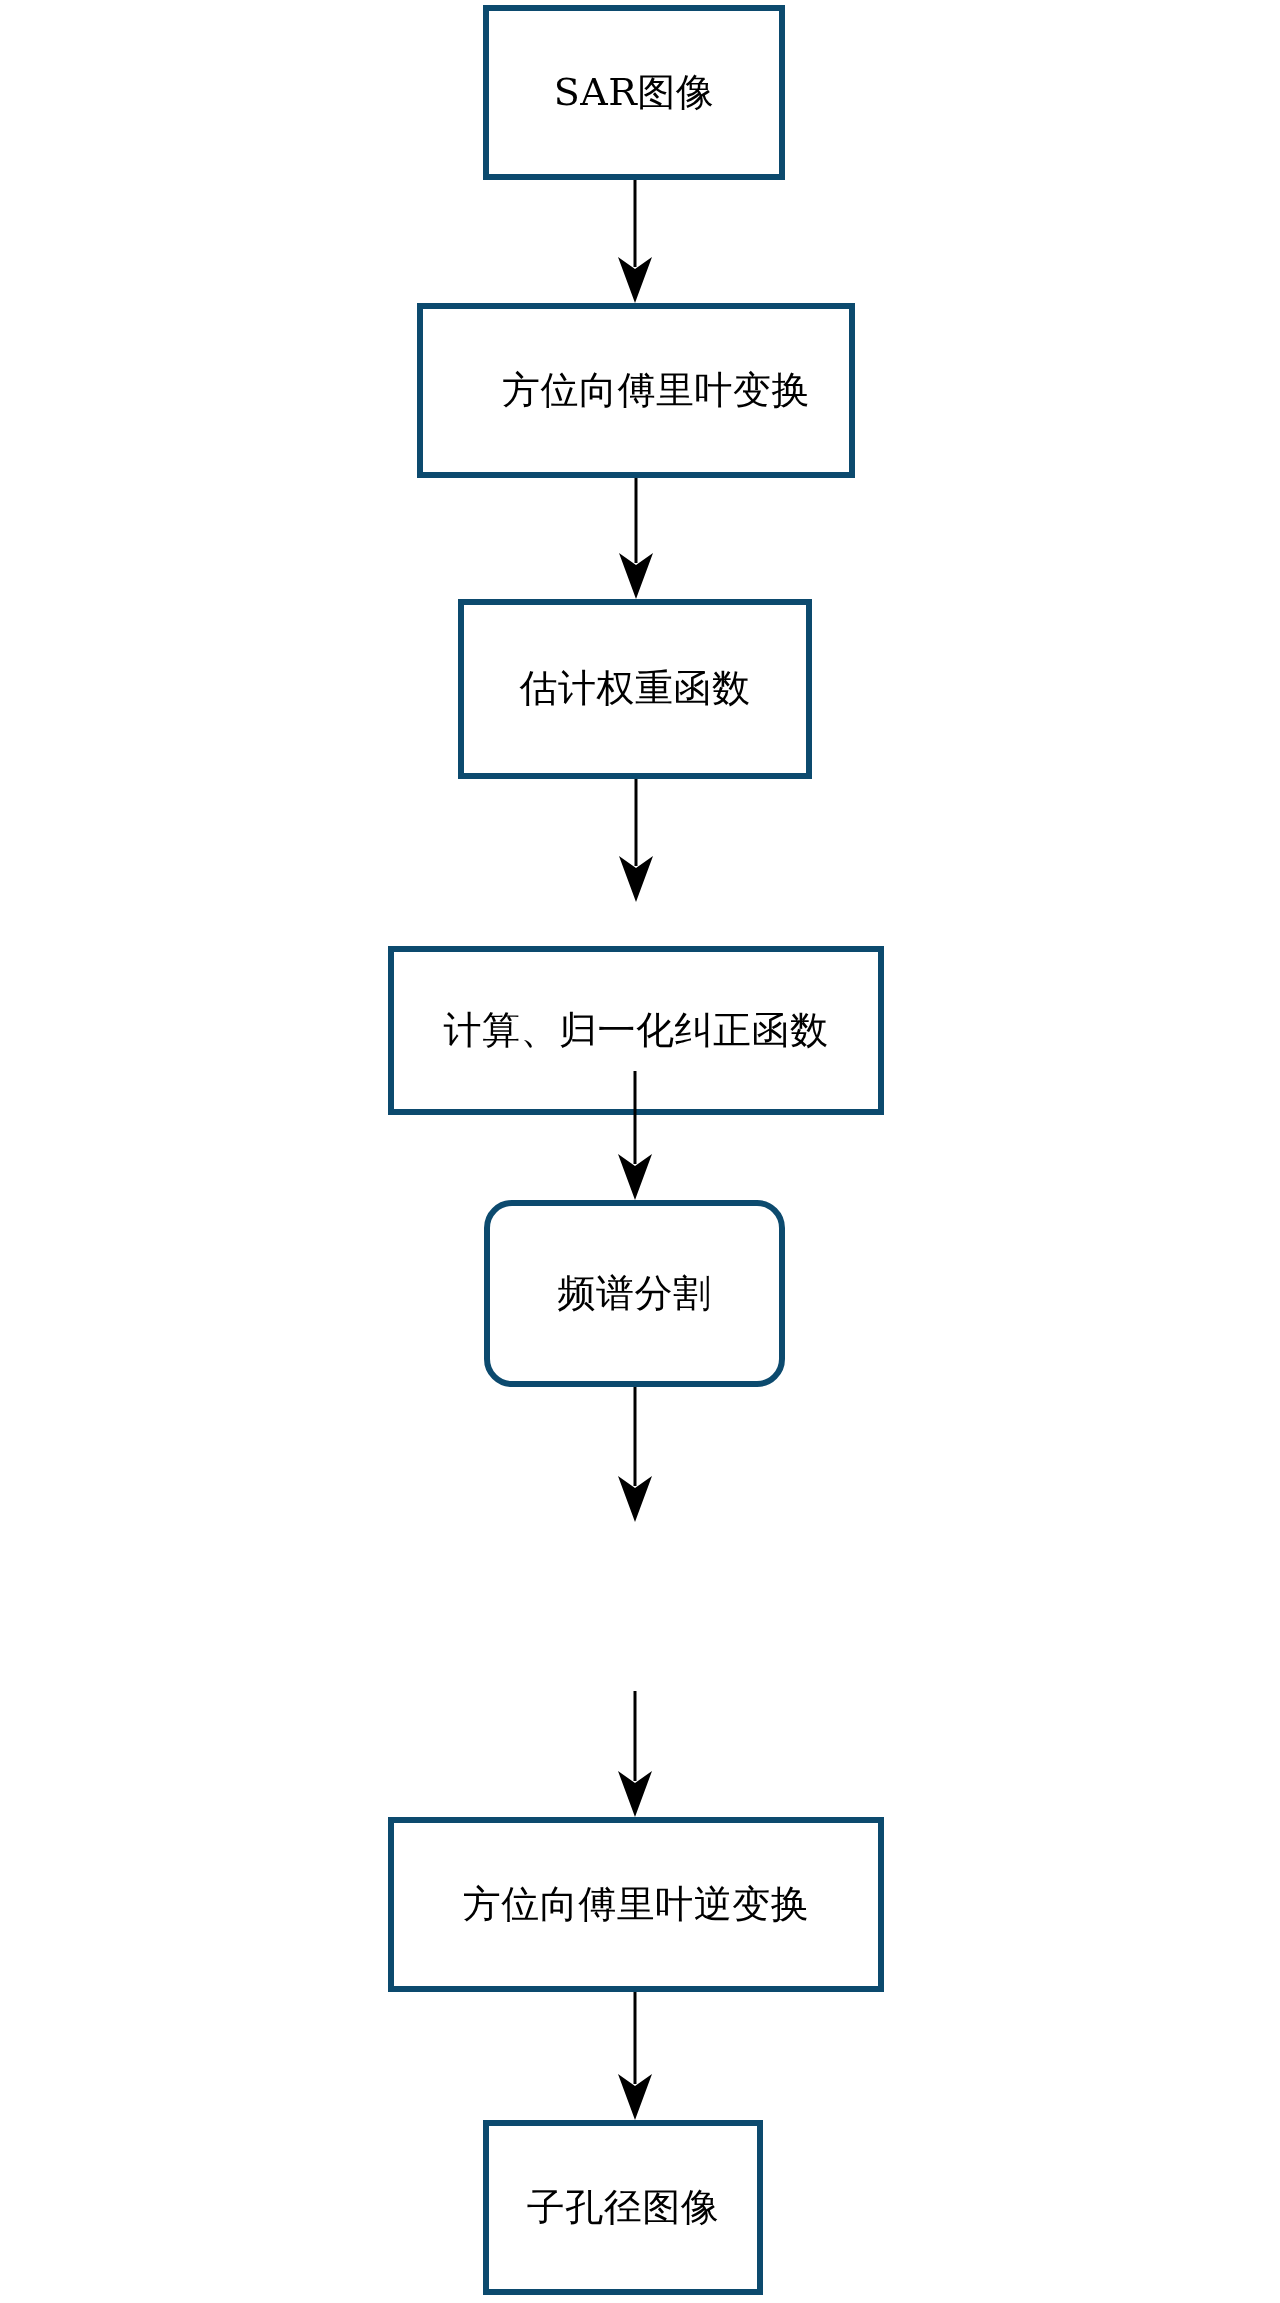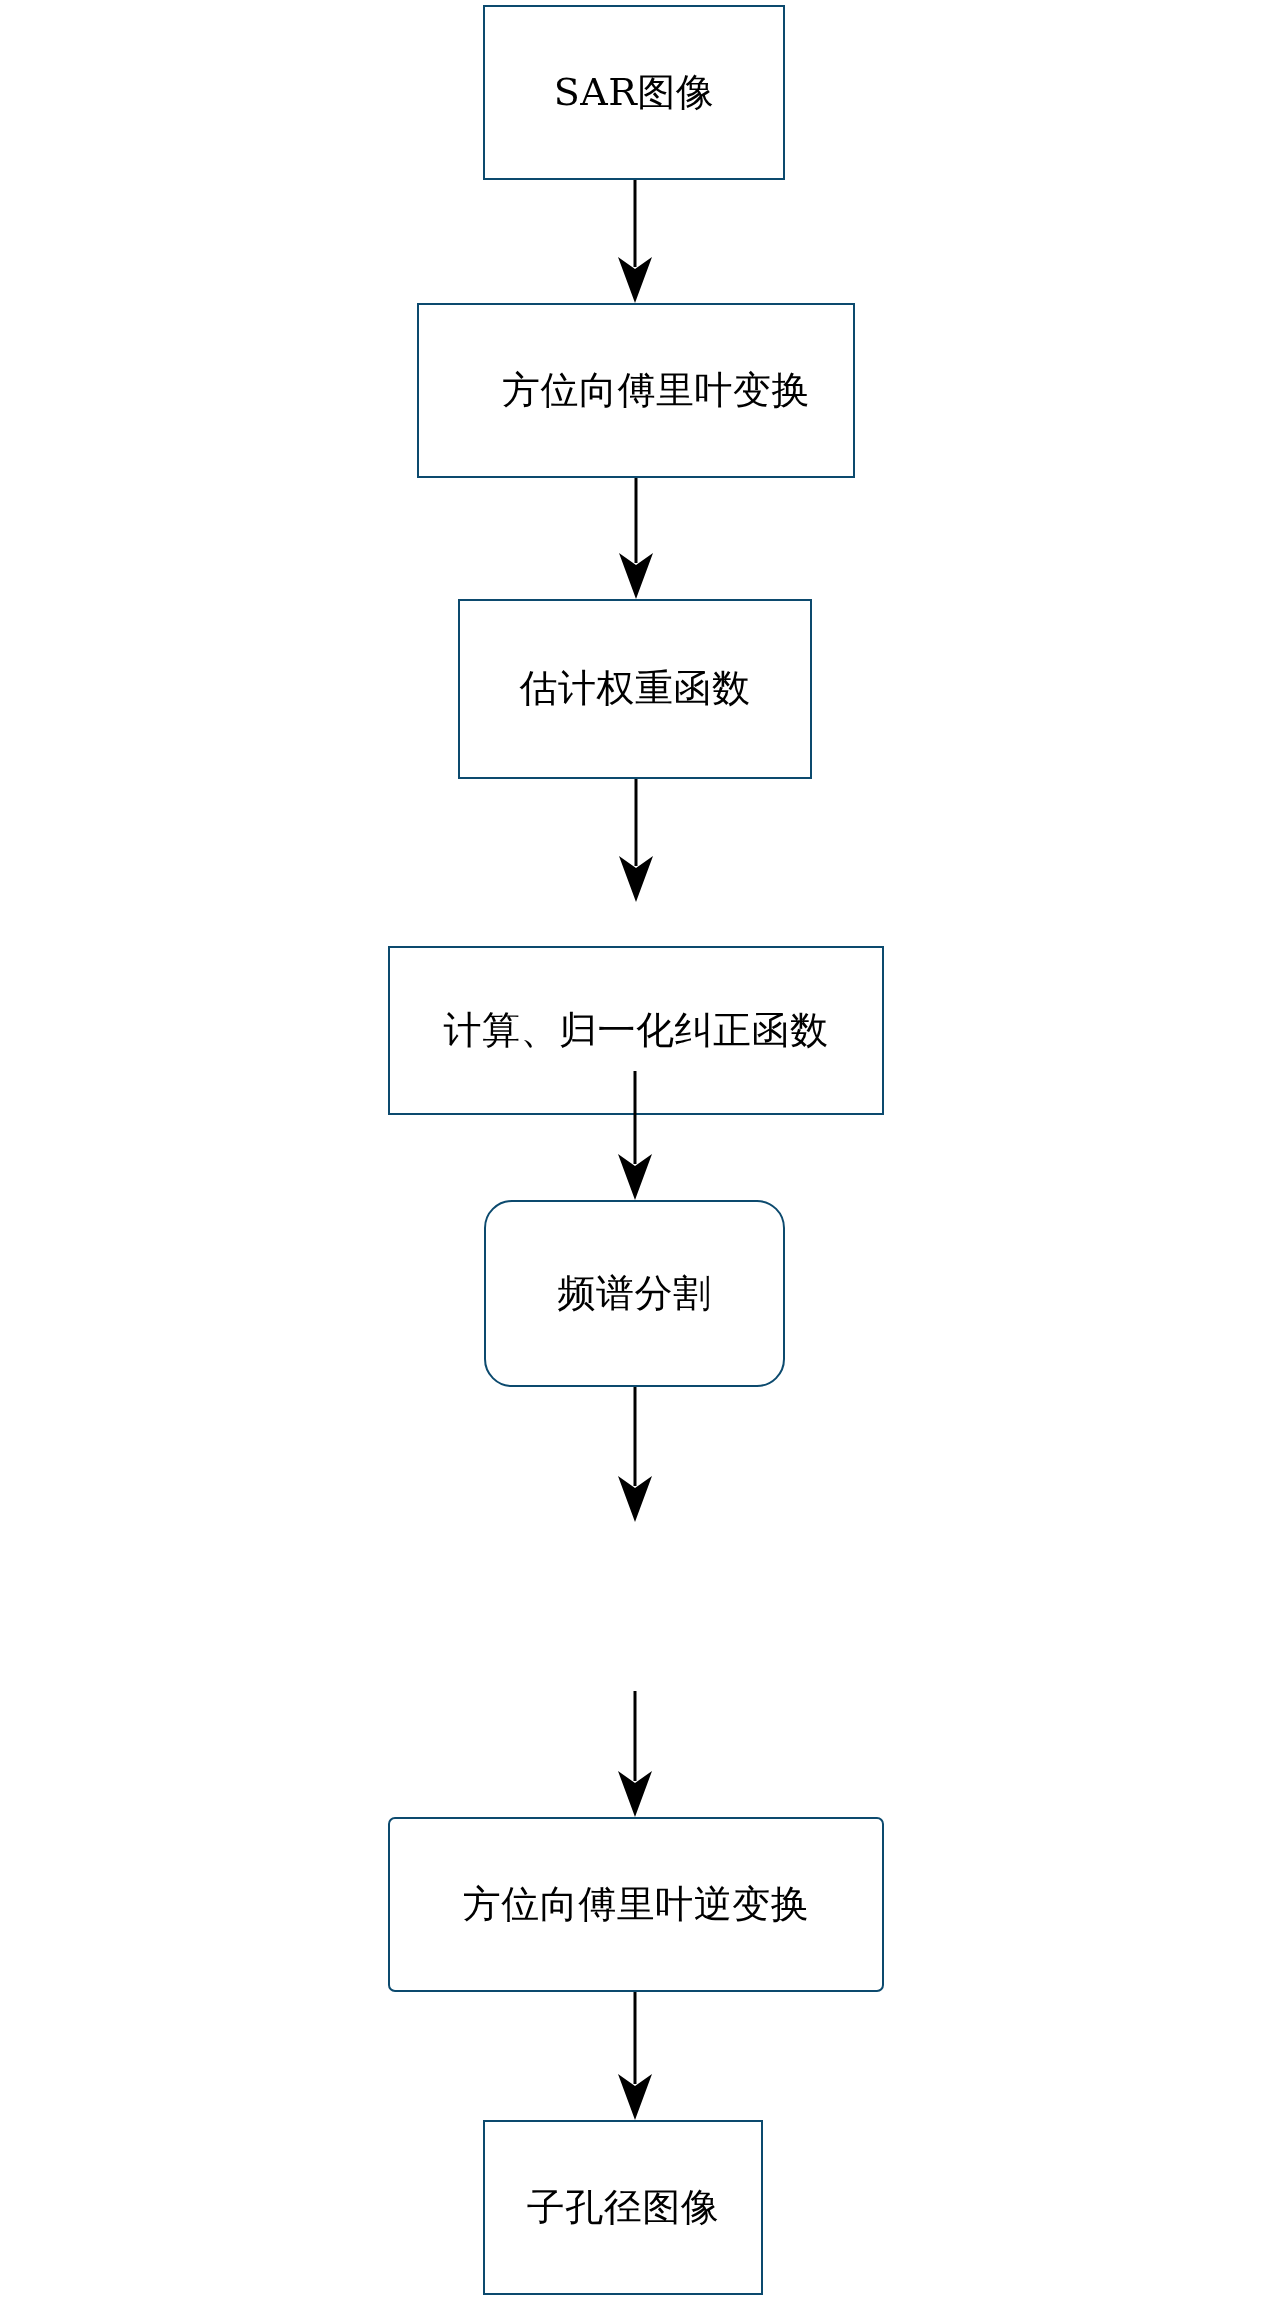--- a/index.html
+++ b/index.html
@@ -18,21 +18,21 @@
     background: #ffffff;
     margin: 0 auto;
     overflow: hidden;
   }
 
   
   .node {
     position: absolute;
     box-sizing: border-box;
     background: #ffffff;
-    border: 2px solid #0c4a6e;
+    border: 6px solid #0c4a6e;
     display: flex;
     align-items: center;
     justify-content: center;
   }
   .node-label {
     font-family: "DejaVu Serif", "Liberation Serif", serif;
     font-size: 38px;
     line-height: 1.1;
     color: #000000;
     white-space: nowrap;
@@ -64,21 +64,21 @@
     </div>
     <div class="node" style="left: 258px; top: 599px; width: 354px; height: 180px;">
       <span class="node-label">估计权重函数</span>
     </div>
     <div class="node" style="left: 188px; top: 902px; width: 496px; height: 169px; margin-top: 44px;">
       <span class="node-label">计算、归一化纠正函数</span>
     </div>
     <div class="node" style="left: 284px; top: 1200px; width: 301px; height: 187px; border-radius: 28px;">
       <span class="node-label">频谱分割</span>
     </div>
-    <div class="node" style="left: 188px; top: 1817px; width: 496px; height: 175px; border-radius: 7px;">
+    <div class="node" style="left: 188px; top: 1817px; width: 496px; height: 175px;">
       <span class="node-label">方位向傅里叶逆变换</span>
     </div>
     <div class="node" style="left: 283px; top: 2120px; width: 280px; height: 175px;">
       <span class="node-label">子孔径图像</span>
     </div>
     <svg class="connector" width="42" height="125" viewBox="0 0 42 125" style="left: 414px; top: 180px;">
       <line x1="21" y1="0" x2="21" y2="87"></line>
       <polygon points="21.0,123.0 4.0,77.0 21.0,89.0 38.0,77.0"></polygon>
     </svg>
     <svg class="connector" width="42" height="123" viewBox="0 0 42 123" style="left: 415px; top: 478px;">

